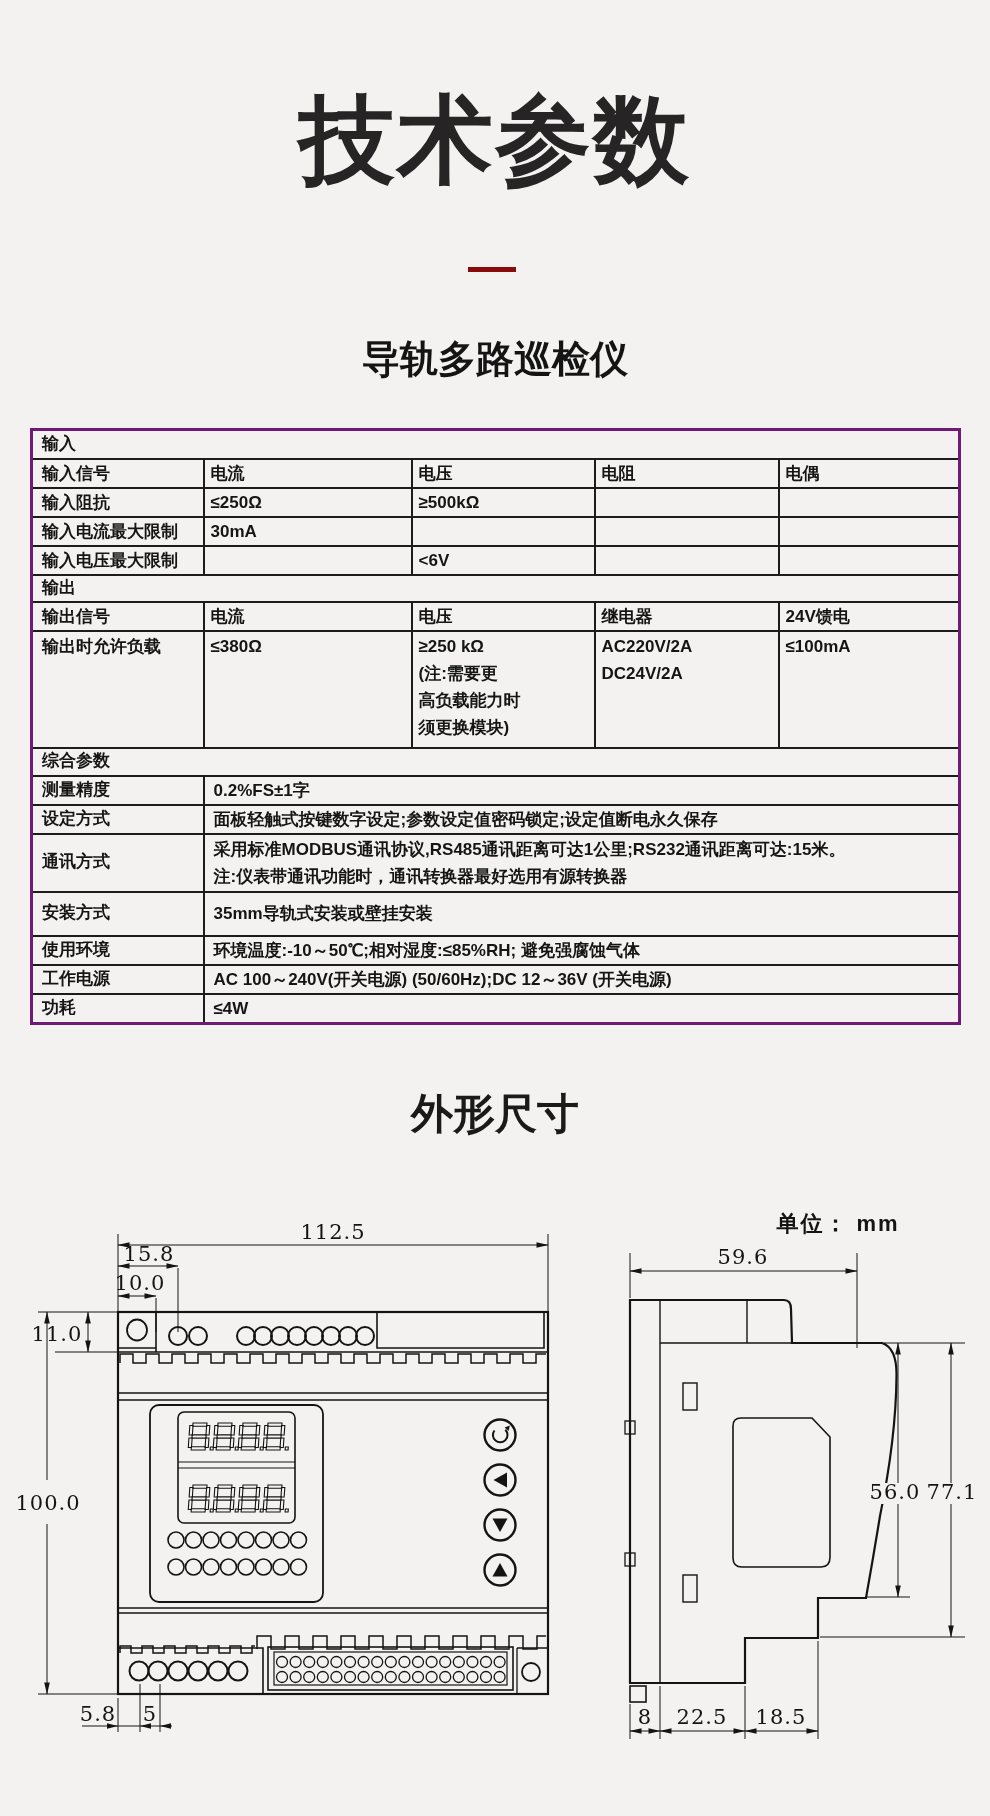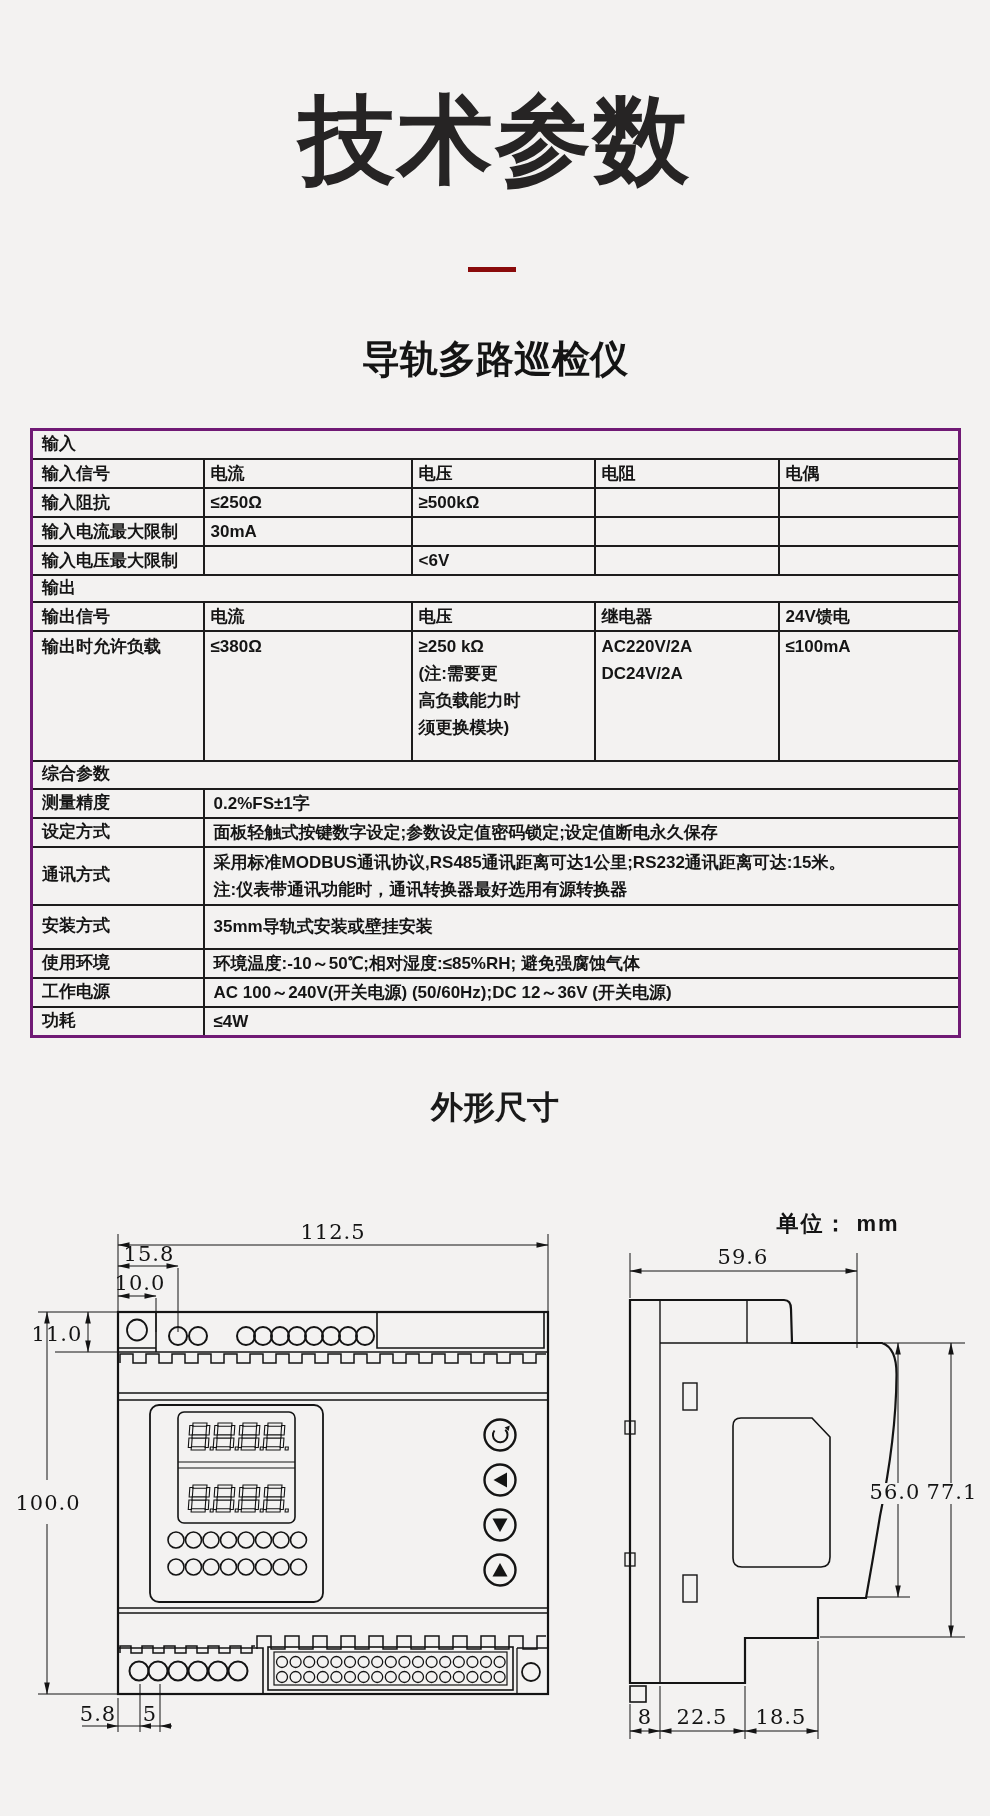--- a/index.html
+++ b/index.html
@@ -26,21 +26,21 @@
   table.spec td{
     border:2px solid #1c1c1c;padding:0 6px;vertical-align:middle;overflow:hidden;
     line-height:1.3;
   }
   table.spec td.l{text-align:left;padding-left:9px;}
   table.spec td.c{text-align:left;}
   table.spec td.ml{white-space:pre-line;line-height:27px;}
   table.spec td.top{vertical-align:top;padding-top:1px;}
   .dim-heading{
     position:absolute;left:0;top:1086px;width:990px;margin:0;text-align:center;
-    font-size:32px;font-weight:700;color:#1a1a1a;
+    font-size:42px;font-weight:700;color:#1a1a1a;
   }
   svg#drawing{position:absolute;left:0;top:1190px;}
   svg text{
     font-family:"DejaVu Serif","Liberation Serif",serif;
     font-size:21px;fill:#141414;text-anchor:middle;stroke:none;letter-spacing:1px;
   }
   svg text.cn{
     font-family:"Liberation Sans",sans-serif;font-weight:700;font-size:22px;letter-spacing:2px;
   }
 </style>
@@ -94,21 +94,21 @@
       <tr style="height: 27px;">
         <td colspan="5" class="l">输出</td>
       </tr>
       <tr style="height: 28px;">
         <td class="l ml">输出信号</td>
         <td class="c ml">电流</td>
         <td class="c ml">电压</td>
         <td class="c ml">继电器</td>
         <td class="c ml">24V馈电</td>
       </tr>
-      <tr style="height: 130px;">
+      <tr style="height: 117px;">
         <td class="l ml top">输出时允许负载</td>
         <td class="c ml top">≤380Ω</td>
         <td class="c ml top">≥250 kΩ
 (注:需要更
 高负载能力时
 须更换模块)</td>
         <td class="c ml top">AC220V/2A
 DC24V/2A</td>
         <td class="c ml top">≤100mA</td>
       </tr>

